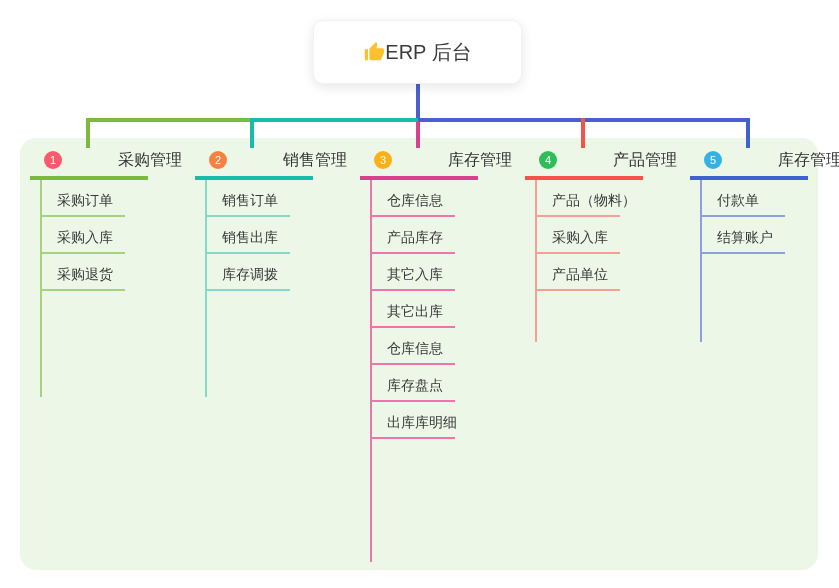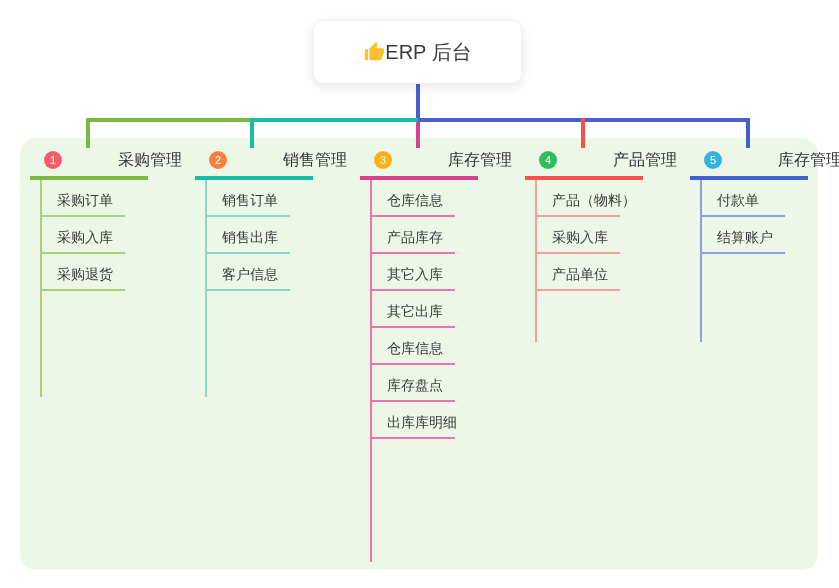--- a/index.html
+++ b/index.html
@@ -112,21 +112,21 @@
       <div class="vline" style="height:217px"></div>
       <div class="child">
         <span class="child-label">销售订单</span>
         <div class="child-underline"></div>
       </div>
       <div class="child">
         <span class="child-label">销售出库</span>
         <div class="child-underline"></div>
       </div>
       <div class="child">
-        <span class="child-label">客户信息</span>
+        <span class="child-label">库存调拨</span>
         <div class="child-underline"></div>
       </div>
     </div>
   </div>
 
   <div class="col c3">
     <div class="branch-header">
       <span class="badge">3</span>
       <span class="branch-label">库存管理</span>
     </div>

